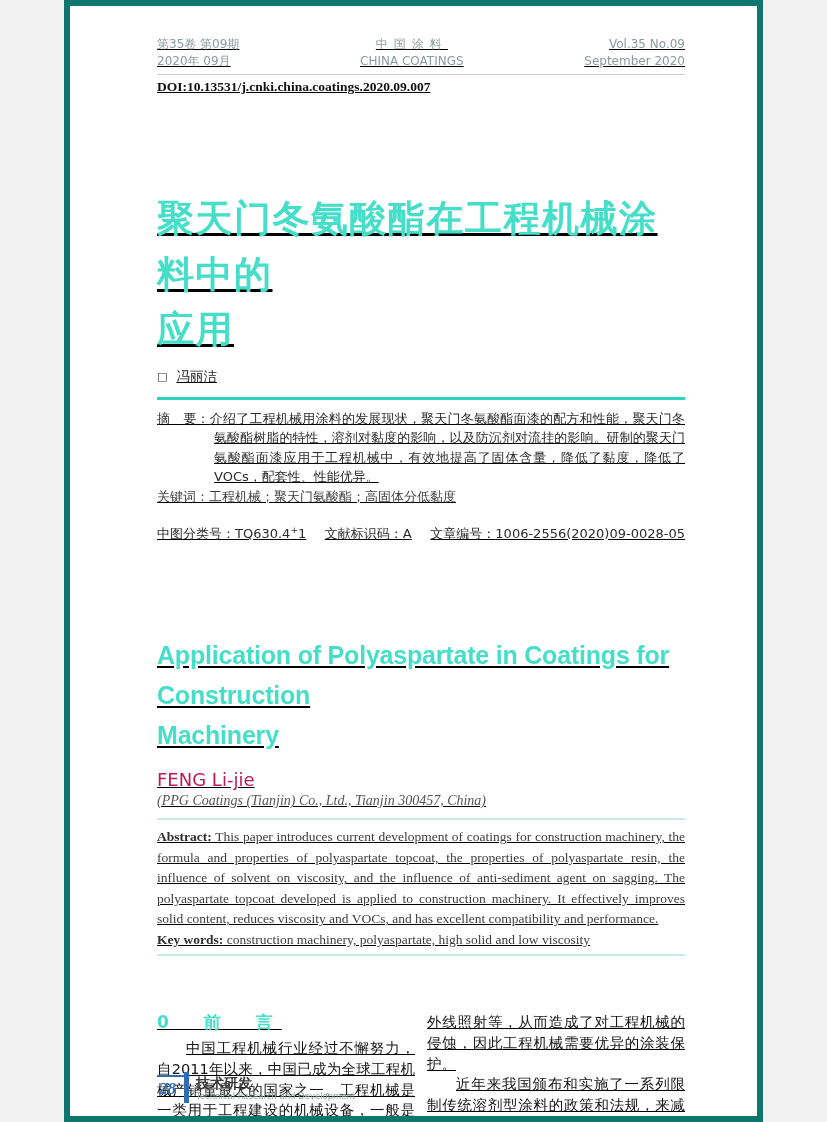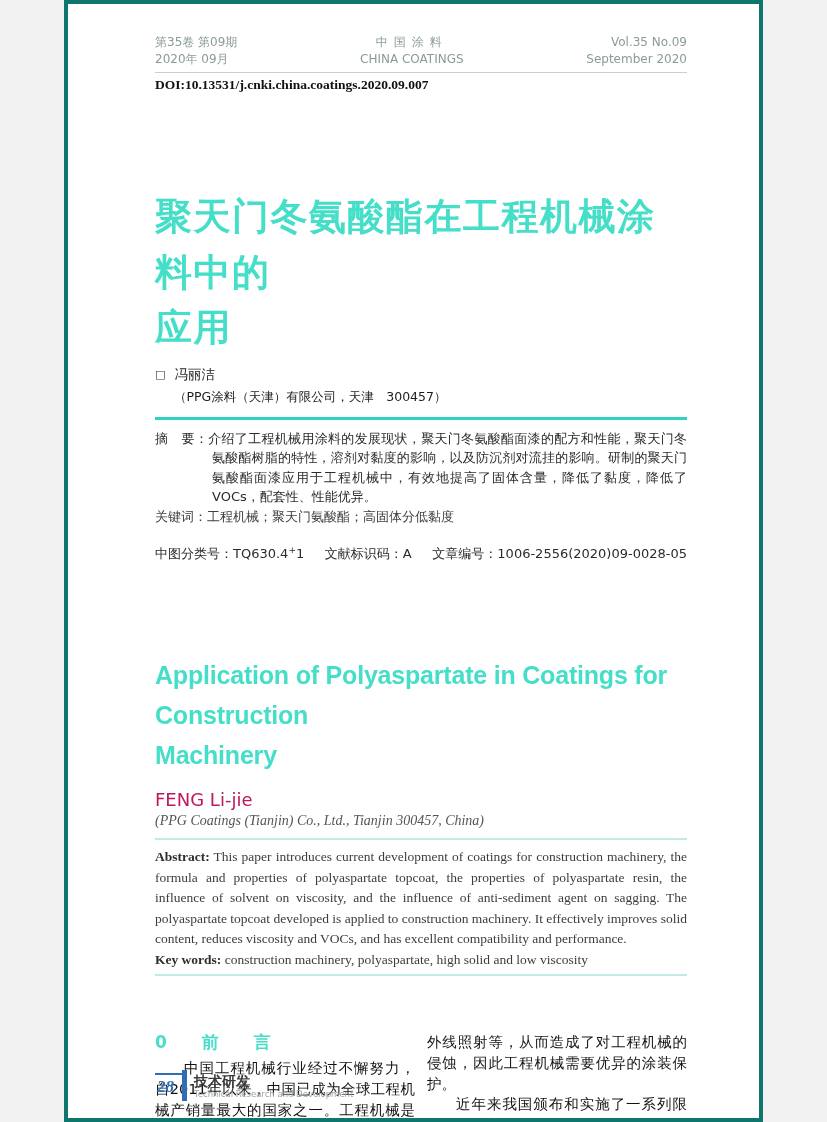--- a/index.html
+++ b/index.html
@@ -1,19 +1,19 @@
 <!DOCTYPE html>
 <html><head>
 <meta charset="utf-8">
 <style>
   html,body { margin:0; padding:0; background:#f2f2f2; }
   .page {
     width: 699px; height: 1122px; background:#ffffff; margin:0 auto;
-    position: relative; box-sizing: border-box; border:4px solid #0f766e;
-    font-family: "DejaVu Sans", sans-serif; overflow:hidden;
+    position: relative; box-sizing: border-box; border:6px solid #0f766e;
+    font-family: "DejaVu Sans", sans-serif; overflow:hidden;text-decoration:underline;
   }
   .content { padding: 30px 72px 0 87px; }
 
   
   .journal-header { display:flex; justify-content:space-between; align-items:flex-start;
     color:#8a9b99; font-size:12px; line-height:17px; }
   .jh-center { text-align:center; }
   .jh-right { text-align:right; }
   .jh-cn-name { letter-spacing:6px; }
   .header-rule { border-top:1px solid #c9cfce; margin-top:4px; }
@@ -95,21 +95,20 @@
     </div>
     <div class="header-rule"></div>
     <div class="doi-line">DOI:10.13531/j.cnki.china.coatings.2020.09.007</div>
 
     <h1 class="title-cn" style="margin-bottom:1px;">聚天门冬氨酸酯在工程机械涂料中的
 应用</h1>
 
     <div class="author-row">
       <span class="author-marker">□</span><span>冯丽洁</span>
     </div>
-    <div class="affiliation-cn">（PPG涂料（天津）有限公司，天津　300457）</div>
 
     <div class="rule-teal"></div>
 
     <p class="cn-abstract"><span class="b">摘　要：</span><span>介绍了工程机械用涂料的发展现状，聚天门冬氨酸酯面漆的配方和性能，聚天门冬氨酸酯树脂的特性，溶剂对黏度的影响，以及防沉剂对流挂的影响。研制的聚天门氨酸酯面漆应用于工程机械中，有效地提高了固体含量，降低了黏度，降低了VOCs，配套性、性能优异。</span></p>
     <p class="cn-keywords"><span>关键词：</span><span>工程机械；聚天门氨酸酯；高固体分低黏度</span></p>
 
     <div class="meta-row">
       <span><span>中图分类号：</span><span>TQ630.4</span><sup>+</sup><span>1</span></span>
       <span><span>文献标识码：</span><span>A</span></span>
       <span><span>文章编号：</span><span>1006-2556(2020)09-0028-05</span></span>

